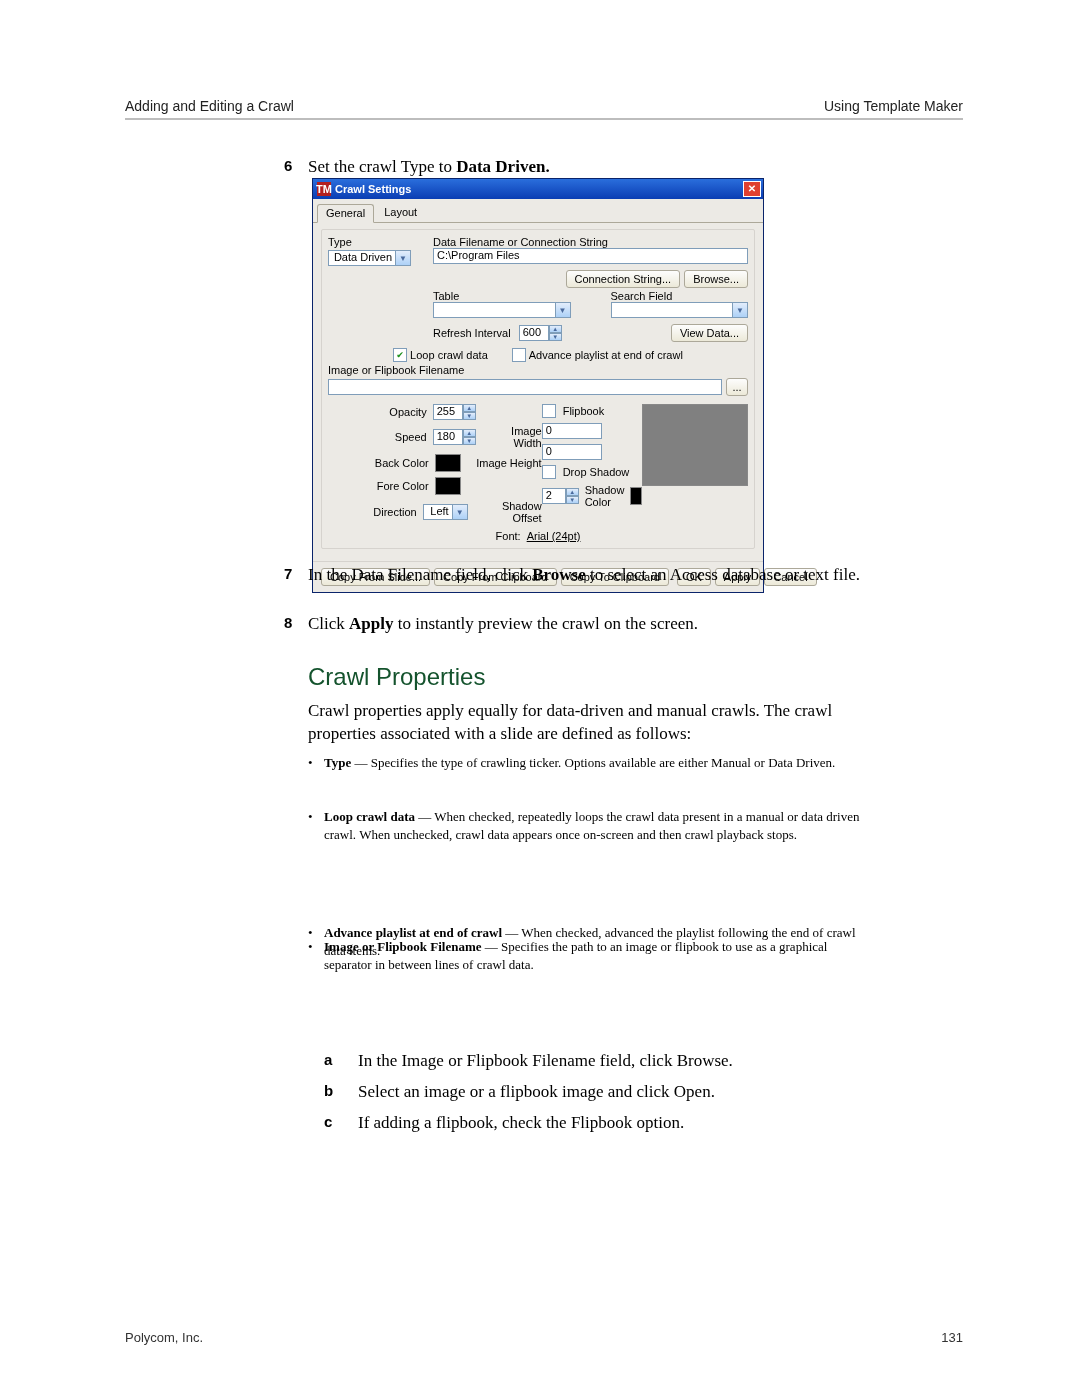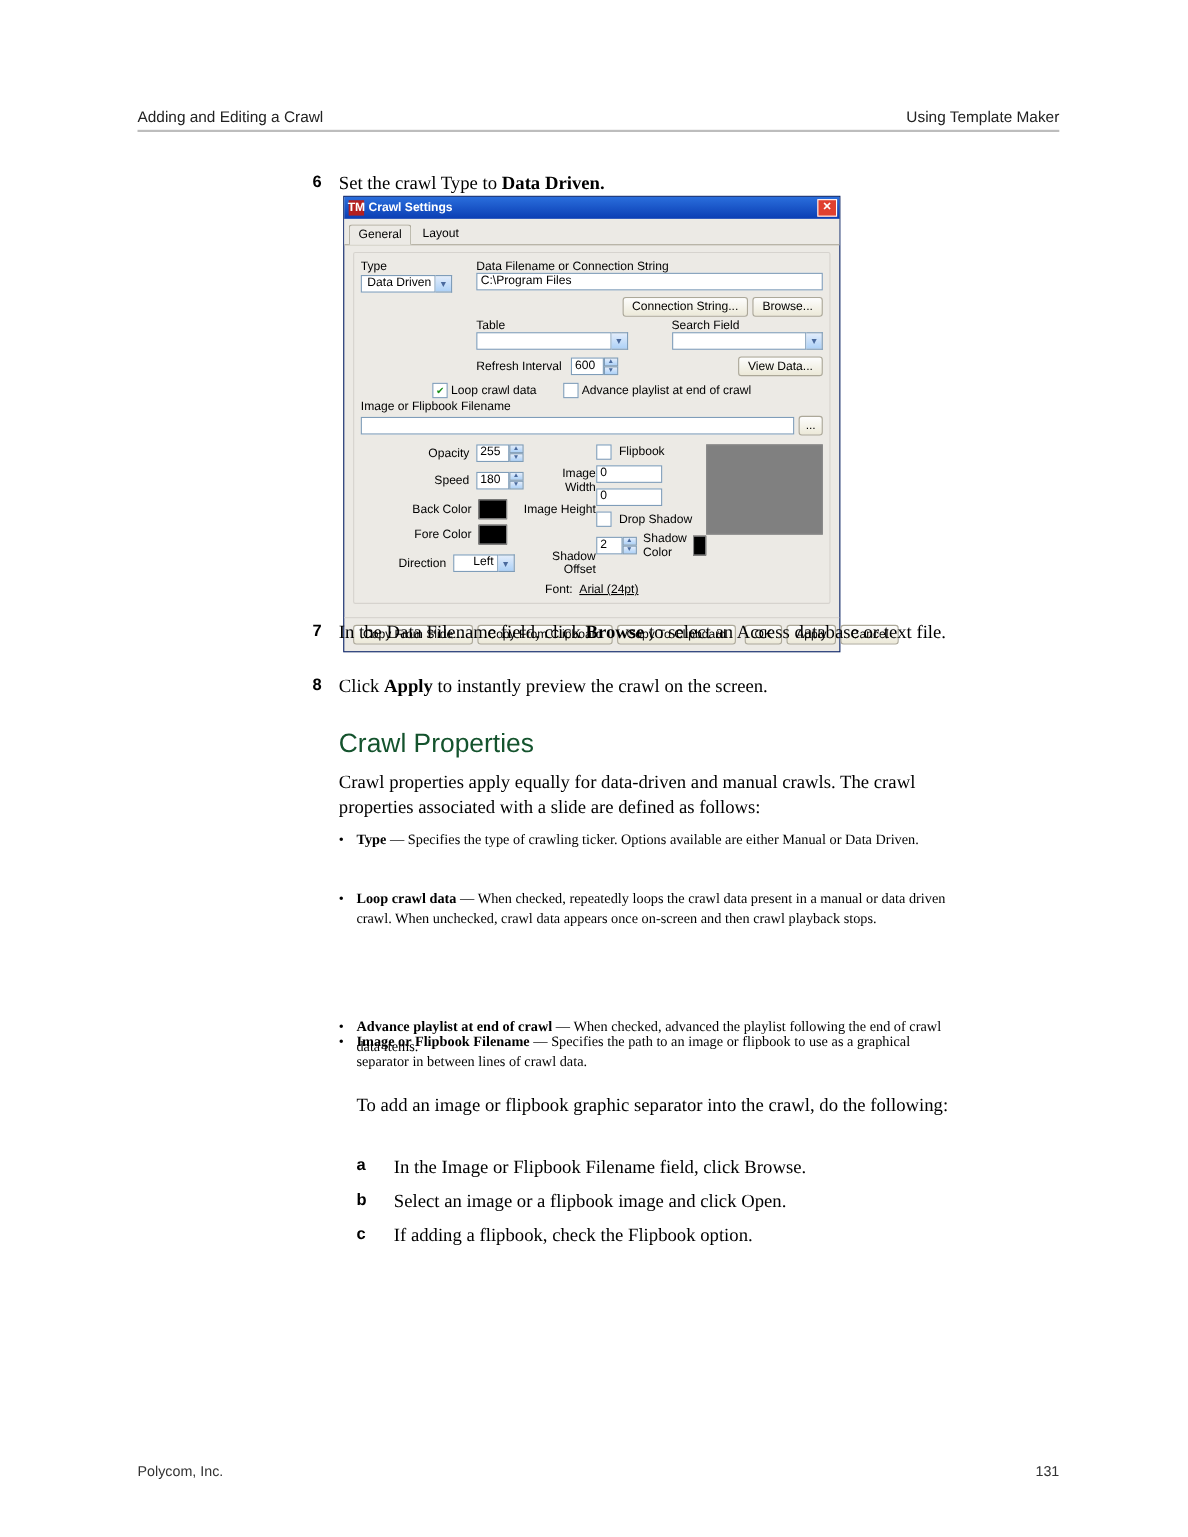--- a/index.html
+++ b/index.html
@@ -311,21 +311,21 @@
               <span class="lbl" style="width:75px;text-align:right;">Image Height</span>
             </div>
             <div class="row" style="justify-content:flex-end;gap:6px;margin-bottom:5px;">
               <span class="lbl">Fore Color</span>
               <div class="colorbox" style="background:#000;"></div>
               <div style="width:75px;"></div>
             </div>
             <div class="row" style="justify-content:flex-end;gap:6px;">
               <span class="lbl">Direction</span>
               <div class="select">
-                  <div class="input" style="width:41px;">Left</div>
+                  <div class="input" style="width:30px;">Left</div>
                   <div class="arrow">▼</div>
                 </div>
               <span class="lbl" style="width:68px;text-align:right;">Shadow Offset</span>
             </div>
           </div>
 
           <div style="width:100px;">
             <div class="row" style="gap:4px;margin-bottom:5px;">
               <span class="chk"></span>
                 <span class="lbl">Flipbook</span>
@@ -396,21 +396,20 @@
   </div>
 
   <div class="bullet" style="top:924px;">
     <b>Advance playlist at end of crawl</b><span> — When checked, advanced the playlist following the end of crawl data items.</span>
   </div>
 
   <div class="bullet" style="top:938px;">
     <b>Image or Flipbook Filename</b><span> — Specifies the path to an image or flipbook to use as a graphical separator in between lines of crawl data.</span>
   </div>
 
-  <div class="prose" style="top:994px;left:324px;">To add an image or flipbook graphic separator into the crawl, do the following:</div>
 
   <div class="substep" style="top:1050px;">
     <span class="ssnum">a</span>
     <span>In the Image or Flipbook Filename field, click Browse.</span>
   </div>
   <div class="substep" style="top:1081px;">
     <span class="ssnum">b</span>
     <span>Select an image or a flipbook image and click Open.</span>
   </div>
   <div class="substep" style="top:1112px;">

